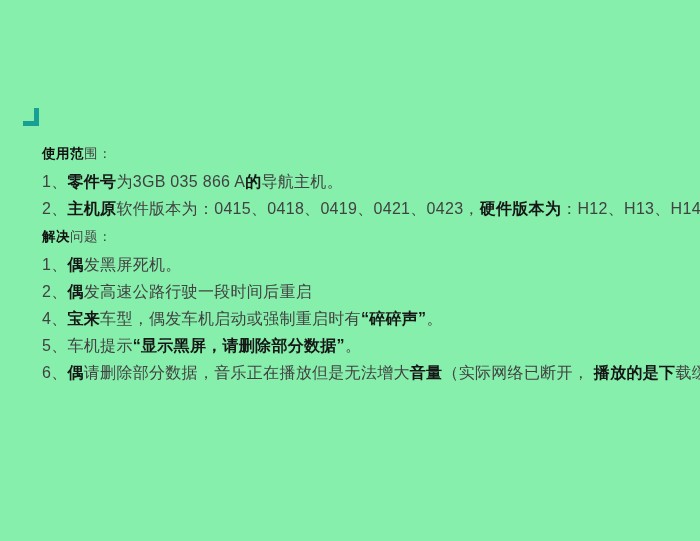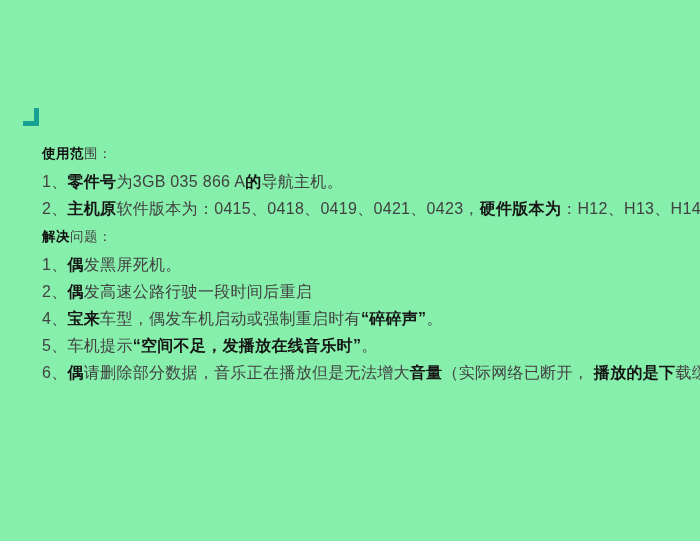--- a/index.html
+++ b/index.html
@@ -73,17 +73,17 @@
       <div class="section">
         <h2 class="section-heading"><span class="seg seg-b">使用范</span><span class="seg">围：</span></h2>
         <p class="list-item"><span class="seg">1、</span><span class="seg seg-b">零件号</span><span class="seg">为3GB 035 866 A</span><span class="seg seg-b">的</span><span class="seg">导航主机。</span></p>
         <p class="list-item"><span class="seg">2、</span><span class="seg seg-b">主机原</span><span class="seg">软件版本为：0415、0418、0419、0421、0423，</span><span class="seg seg-b">硬件版本为</span><span class="seg">：H12、H13、H14</span></p>
       </div>
       <div class="section">
         <h2 class="section-heading"><span class="seg seg-b">解决</span><span class="seg">问题：</span></h2>
         <p class="list-item"><span class="seg">1、</span><span class="seg seg-b">偶</span><span class="seg">发黑屏死机。</span></p>
         <p class="list-item"><span class="seg">2、</span><span class="seg seg-b">偶</span><span class="seg">发高速公路行驶一段时间后重启</span></p>
         <p class="list-item"><span class="seg">4、</span><span class="seg seg-b">宝来</span><span class="seg">车型，偶发车机启动或强制重启时有</span><span class="seg seg-b">“碎碎声”</span><span class="seg">。</span></p>
-        <p class="list-item"><span class="seg">5、车机提示</span><span class="seg seg-b">“空间不足，发播放在线音乐时”</span><span class="seg">。</span></p>
+        <p class="list-item"><span class="seg">5、车机提示</span><span class="seg seg-b">“显示黑屏，请删除部分数据”</span><span class="seg">。</span></p>
         <p class="list-item"><span class="seg">6、</span><span class="seg seg-b">偶</span><span class="seg">请删除部分数据，音乐正在播放但是无法增大</span><span class="seg seg-b">音量</span><span class="seg">（实际网络已断开，</span><span class="seg seg-b"> 播放的是下</span><span class="seg">载缓存）。</span></p>
       </div>
     </div>
 </div>
 
 </body></html>

